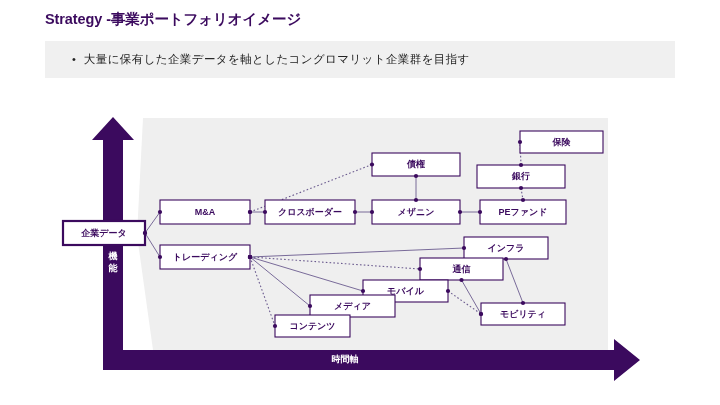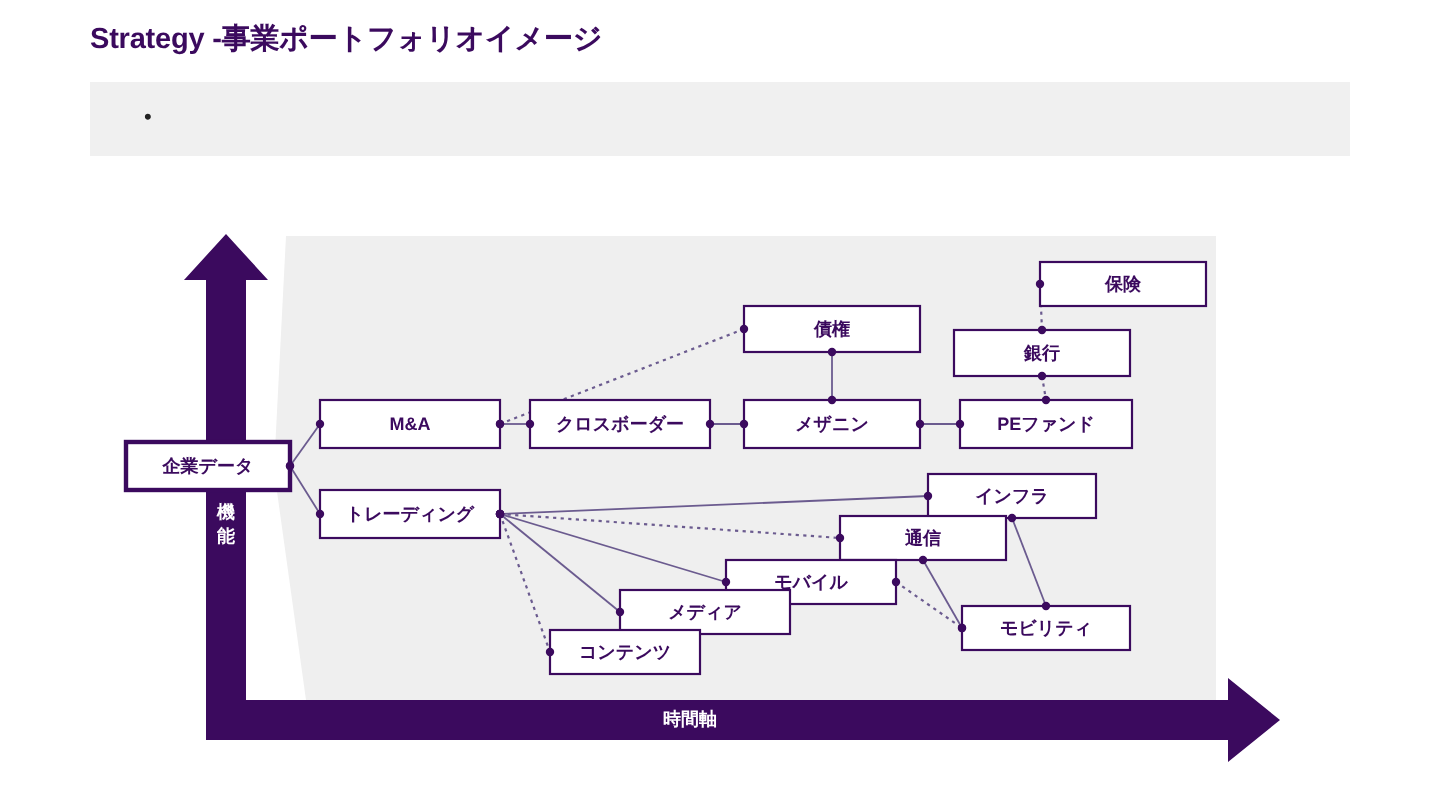--- a/index.html
+++ b/index.html
@@ -45,20 +45,21 @@
 </head>
 <body>
 
 <div id="slide">
 
   <div id="page-title">Strategy -事業ポートフォリオイメージ</div>
 
   <div id="bullet-band">
     <div id="bullet-row">
       <span id="bullet-dot">•</span>
+      <span id="bullet-text">大量に保有した企業データを軸としたコングロマリット企業群を目指す</span>
     </div>
   </div>
 
   <div id="diagram">
     <svg id="diagram-svg" width="720" height="290" viewBox="0 0 720 290">
 
       <polygon id="plot-bg" points="143,13 608,13 608,245 153,245 137,130" fill="#efefef"></polygon>
 
       <g>
         <polygon points="113,12 134,35 123,35 123,256 103,256 103,35 92,35" fill="#3b0a5e"></polygon>

